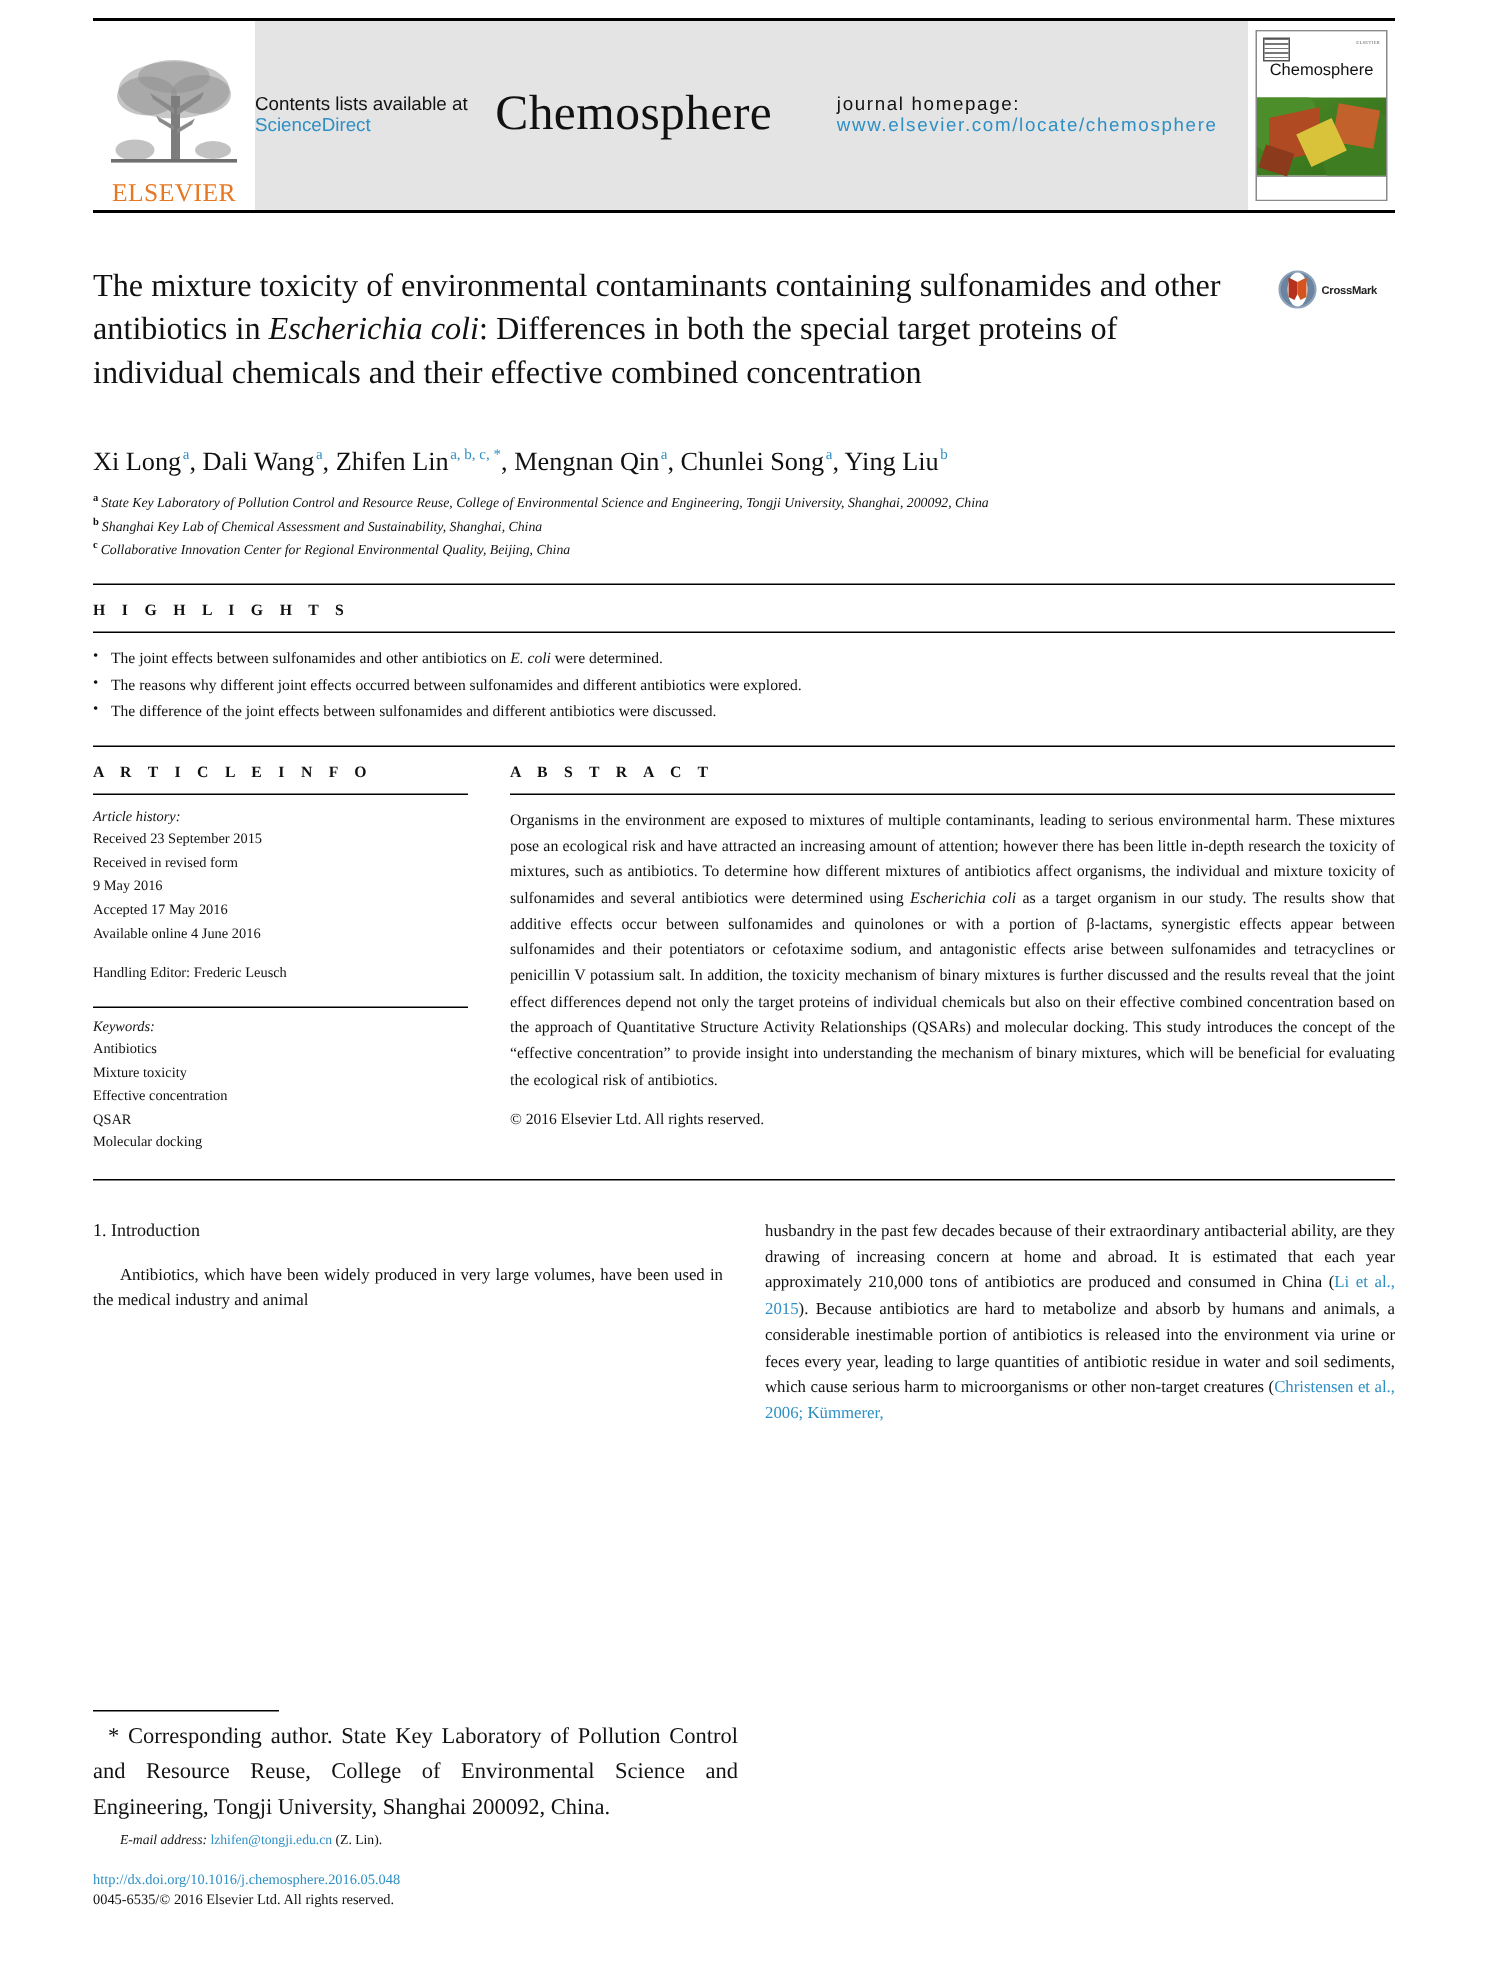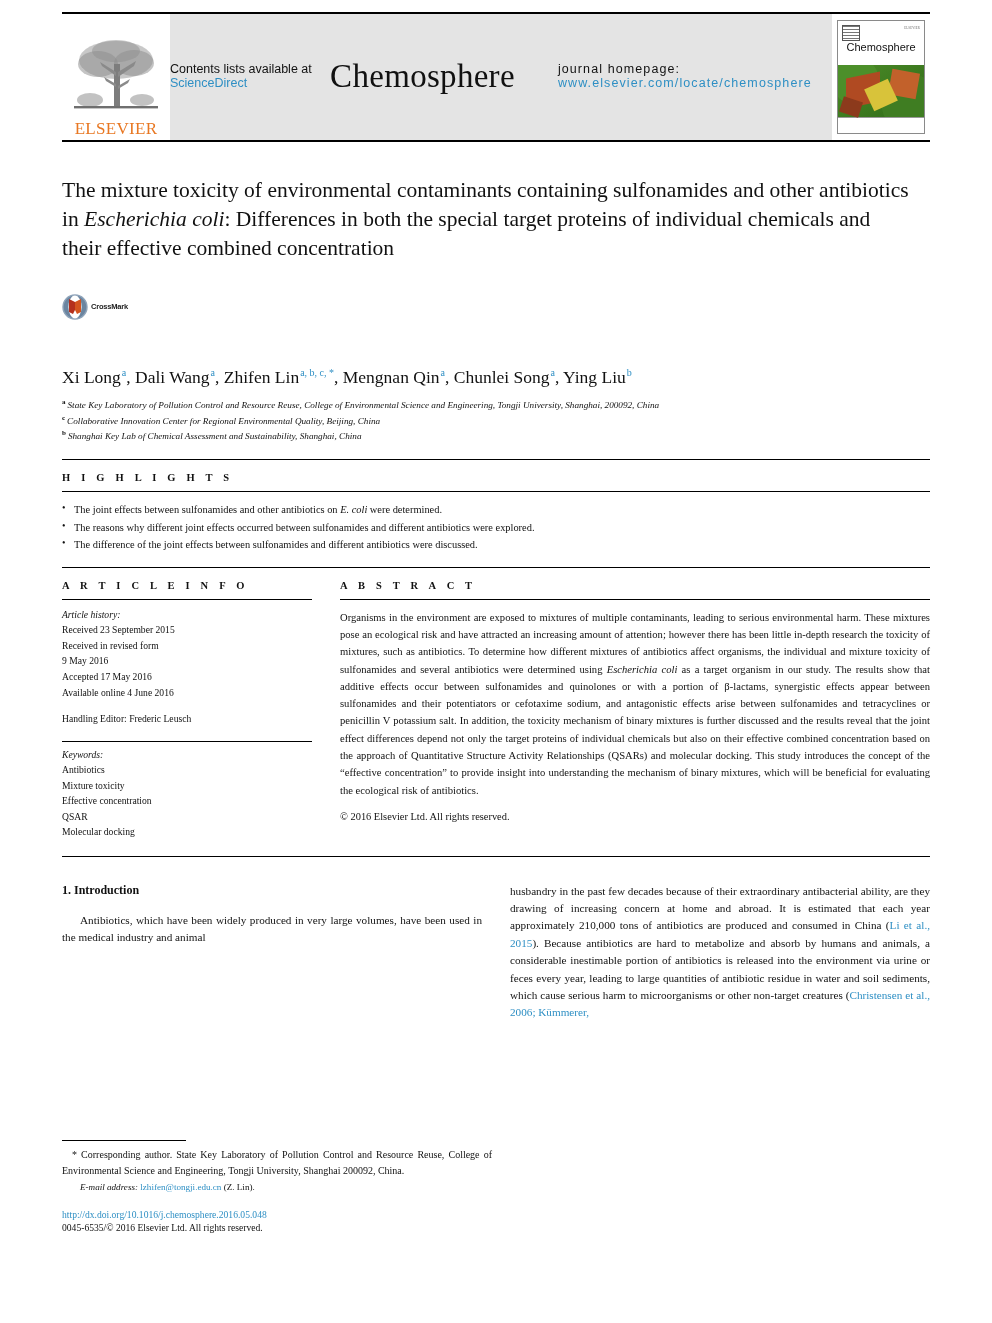--- a/index.html
+++ b/index.html
@@ -177,21 +177,20 @@
     height: 16px;
     background: #fff;
     border-top: 1px solid #999;
   }
 
   
   .title-block {
     margin-top: 34px;
     display: flex;
     align-items: flex-start;
-    flex-direction: column;
   }
   .title-text {
     flex: 1 1 auto;
     padding-right: 16px;
   }
   h1.article-title {
     margin: 0;
     font-size: 21.5px;
     line-height: 1.36;
     font-weight: 400;
@@ -210,21 +209,21 @@
   .crossmark-label {
     font-family: "Liberation Sans", sans-serif;
     font-size: 7.5px;
     color: #222;
     font-weight: bold;
     letter-spacing: -0.2px;
   }
 
   
   .authors {
-    margin-top: 20px;
+    margin-top: 32px;
     font-size: 17.5px;
     font-family: "Liberation Serif", serif;
     color: #111;
     line-height: 1.3;
   }
   .authors sup {
     color: #2e8fc4;
     font-size: 10px;
     vertical-align: super;
     padding-left: 1px;
@@ -328,21 +327,21 @@
     gap: 28px;
     margin-top: 26px;
   }
   .body-col {
     flex: 1 1 0;
     min-width: 0;
   }
   h2.section-heading {
     font-size: 12px;
     font-family: "Liberation Serif", serif;
-    font-weight: bold;
+    font-weight: normal;
     margin: 0 0 14px 0;
     color: #111;
   }
   p.body-par {
     margin: 0;
     font-size: 11.2px;
     line-height: 1.55;
     text-align: justify;
     text-indent: 18px;
     color: #111;
@@ -359,21 +358,21 @@
     left: 62px;
     top: 1128px;
     width: 430px;
   }
   .footnote-rule {
     border-top: 1px solid #000;
     width: 124px;
     margin-bottom: 6px;
   }
   .footnote-text {
-    font-size: 10px;
+    font-size: 15px;
     line-height: 1.56;
     text-align: justify;
     color: #111;
     text-indent: 10px;
   }
   .footnote-email {
     font-size: 9.1px;
     line-height: 1.56;
     color: #111;
     text-indent: 18px;
@@ -473,22 +472,22 @@
     <span><span>Xi Long</span><sup>a</sup></span>,
     <span><span>Dali Wang</span><sup>a</sup></span>,
     <span><span>Zhifen Lin</span><sup>a, b, c, *</sup></span>,
     <span><span>Mengnan Qin</span><sup>a</sup></span>,
     <span><span>Chunlei Song</span><sup>a</sup></span>,
     <span><span>Ying Liu</span><sup>b</sup></span>
   </div>
 
   <div class="affiliations">
     <div><sup>a</sup><span>State Key Laboratory of Pollution Control and Resource Reuse, College of Environmental Science and Engineering, Tongji University, Shanghai, 200092, China</span></div>
+    <div><sup>b</sup><span>Shanghai Key Lab of Chemical Assessment and Sustainability, Shanghai, China</span></div>
     <div><sup>c</sup><span>Collaborative Innovation Center for Regional Environmental Quality, Beijing, China</span></div>
-    <div><sup>b</sup><span>Shanghai Key Lab of Chemical Assessment and Sustainability, Shanghai, China</span></div>
   </div>
 
   <div class="rule-thin"></div>
 
   <div class="sec-label">H I G H L I G H T S</div>
   <div class="rule-after-label"></div>
   <div class="highlights-wrap" style="margin-top:9px;">
     <div class="highlight-item"><span>The joint effects between sulfonamides and other antibiotics on </span><span class="ital">E. coli</span><span> were determined.</span></div>
     <div class="highlight-item"><span>The reasons why different joint effects occurred between sulfonamides and different antibiotics were explored.</span></div>
     <div class="highlight-item"><span>The difference of the joint effects between sulfonamides and different antibiotics were discussed.</span></div>

